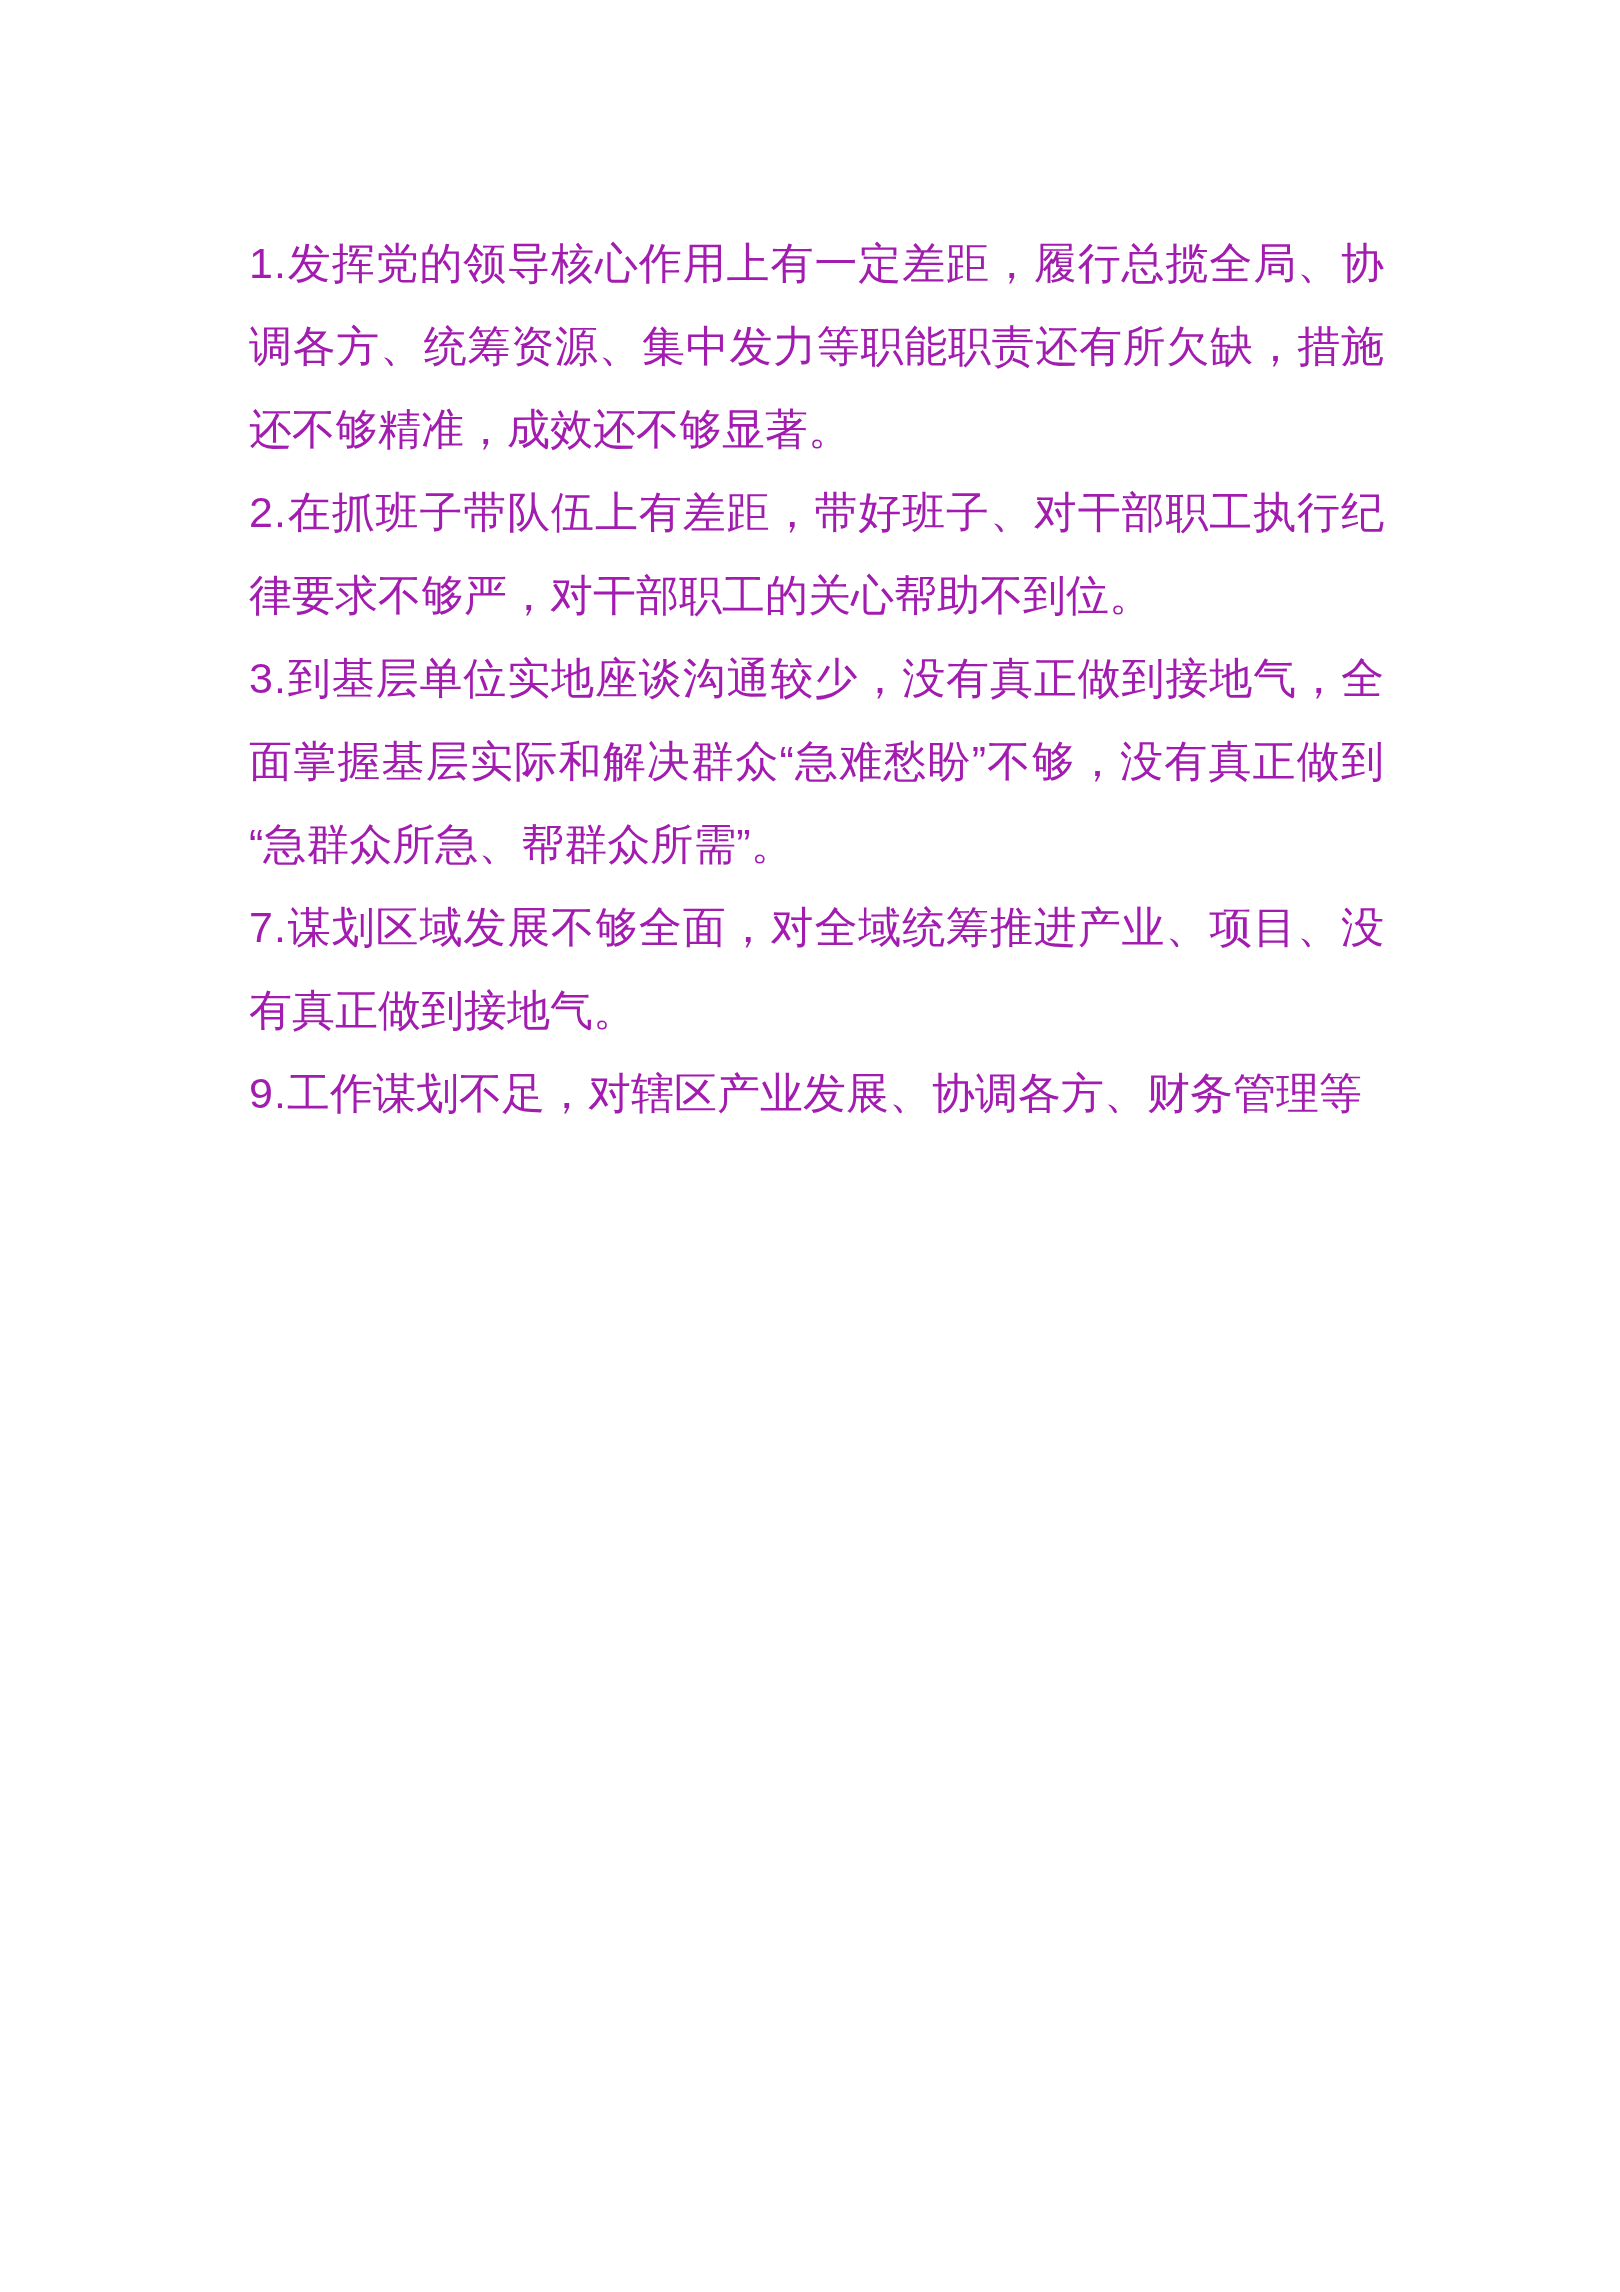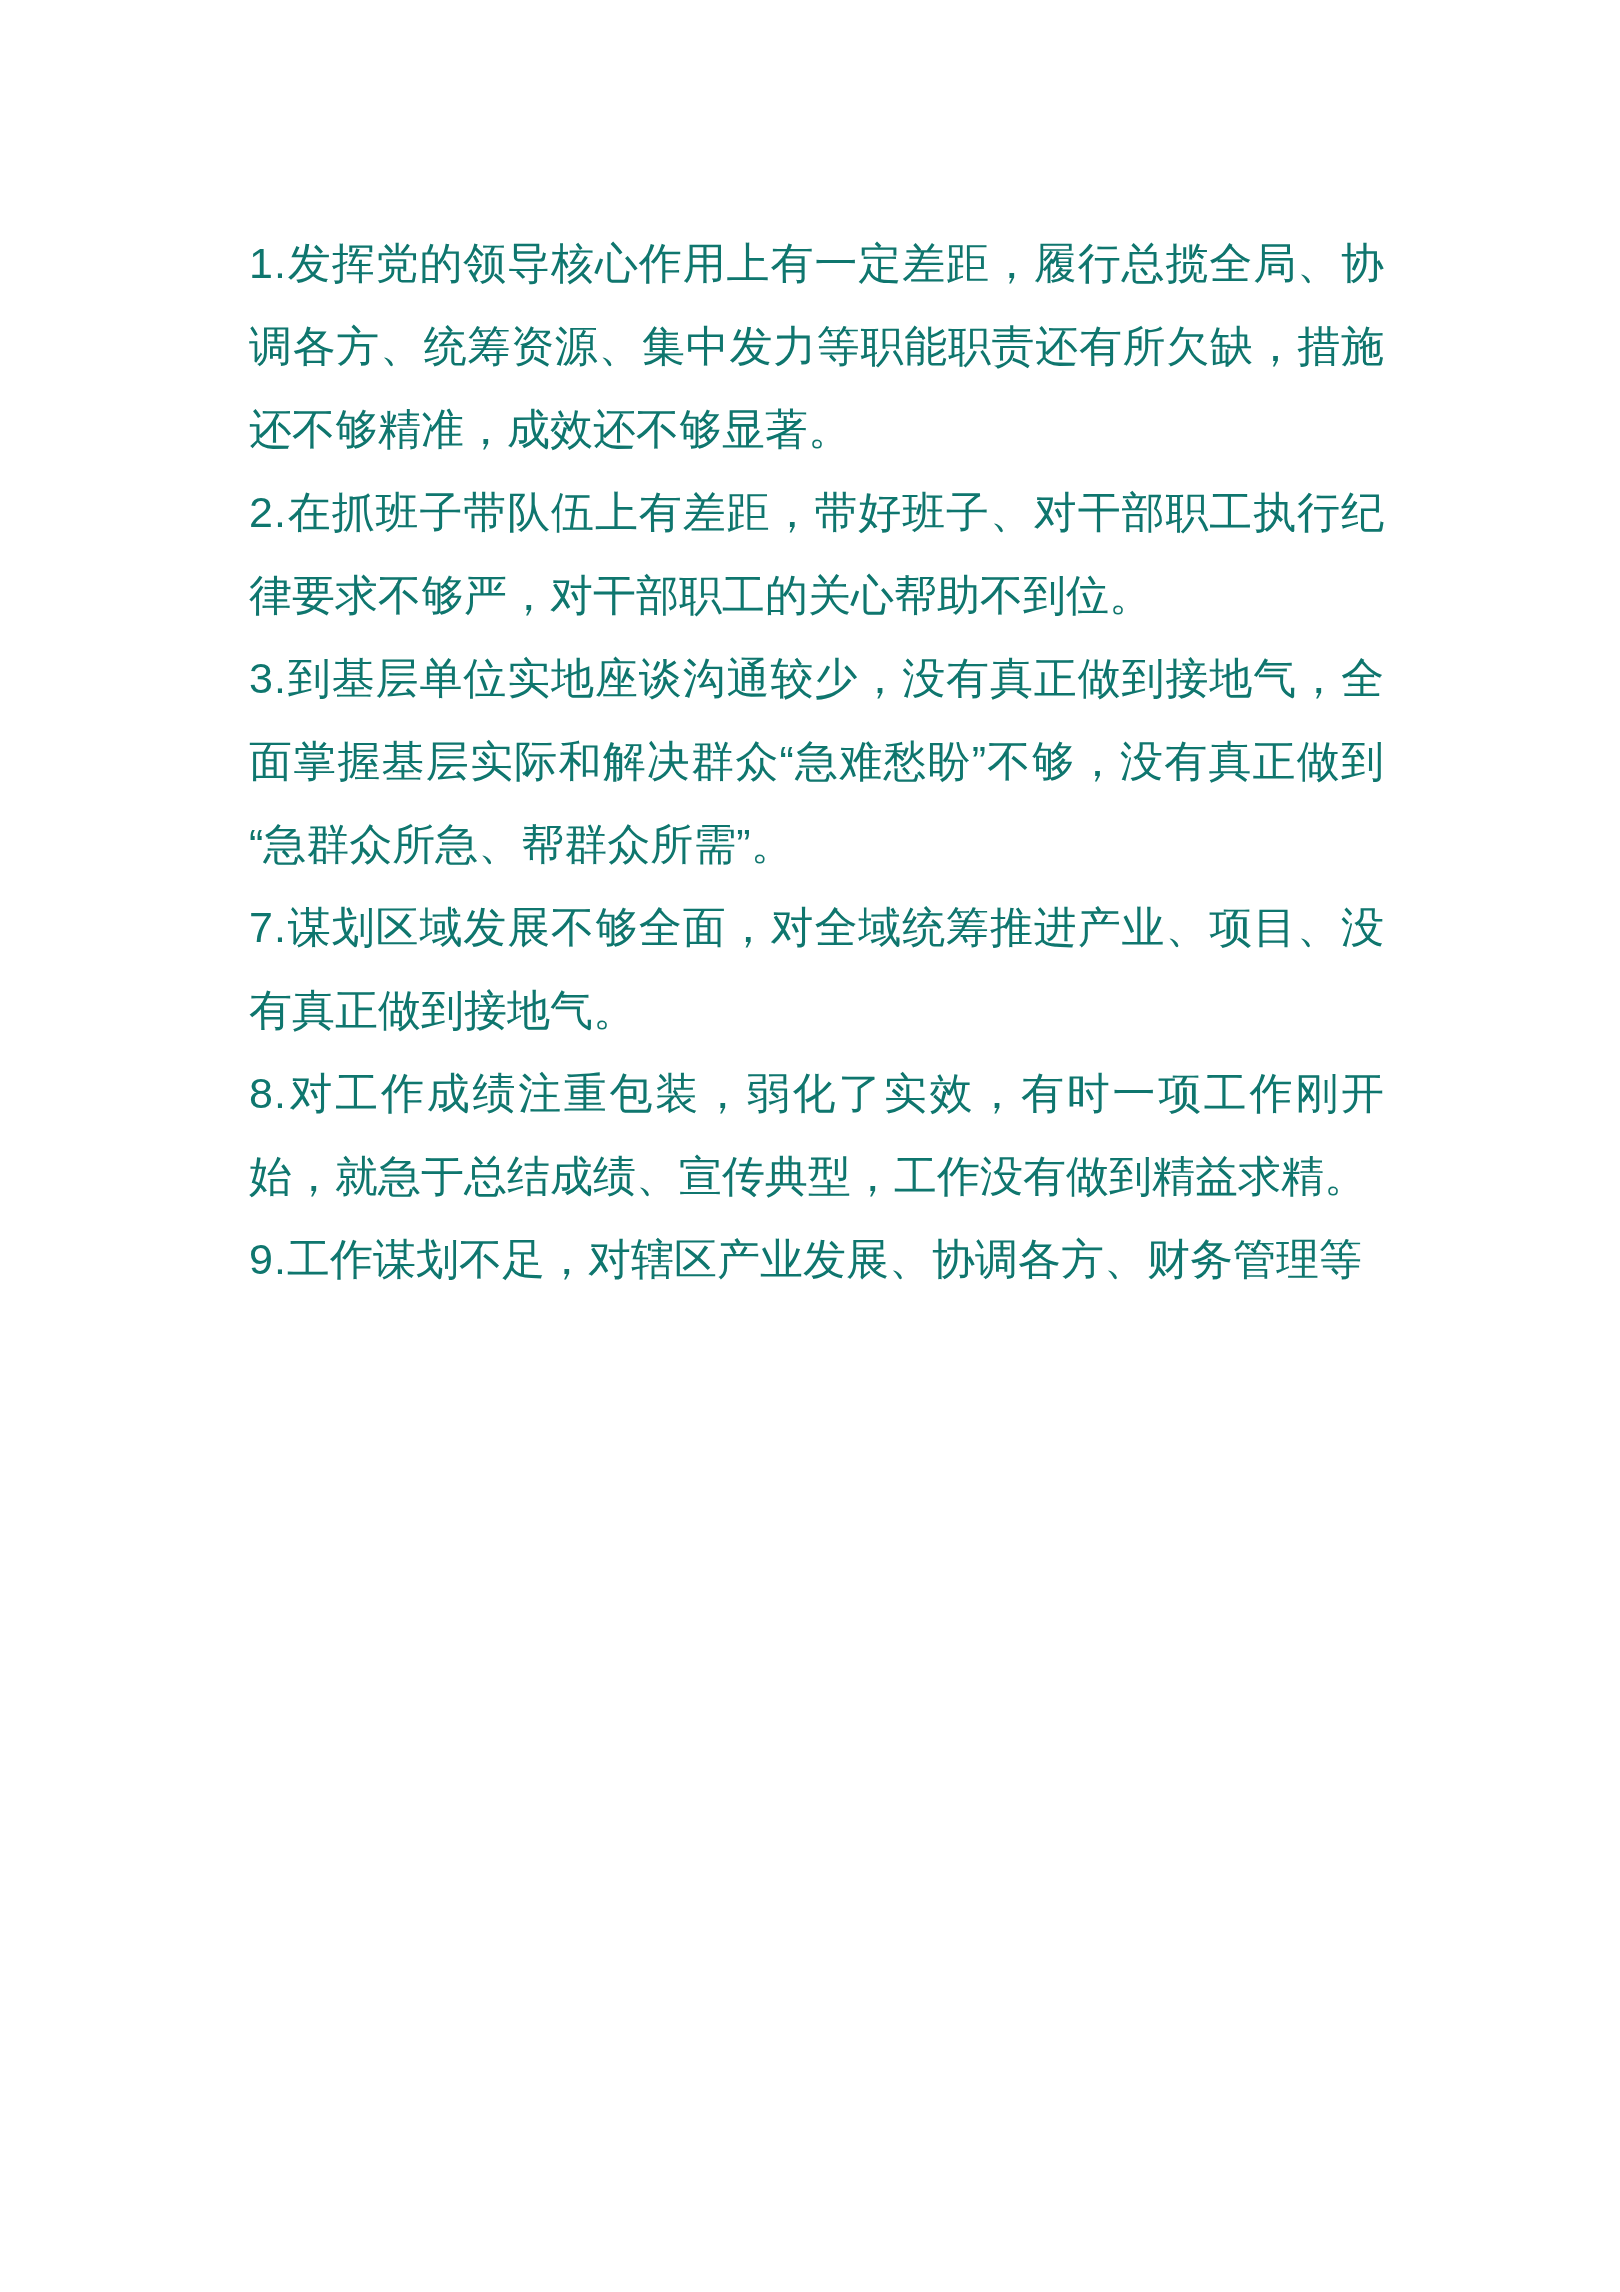--- a/index.html
+++ b/index.html
@@ -11,21 +11,21 @@
     position: relative;
     width: 1620px;
     height: 2293px;
     background: #ffffff;
     box-sizing: border-box;
     padding: 222px 236px 0 249px;
     overflow: hidden;
     font-family: "Liberation Sans", "DejaVu Sans", sans-serif;
     font-size: 43px;
     line-height: 83px;
-    color: #0f766e;
+    color: #a21caf;
     border-radius: 10px;
   }
   .para {
     margin: 0;
     padding: 0;
     text-align: justify;
     text-justify: inter-ideograph;
     word-break: break-all;
     overflow-wrap: break-word;
   }
@@ -42,18 +42,17 @@
 
   <p class="para"><span class="item-number">2.</span><span>在抓班子带队伍上有差距，带好班子、对干部职工执行纪律要求不够严，对干部职工的关心帮助不到位。</span></p>
 
   <p class="para"><span class="item-number">3.</span><span>到基层单位实地座谈沟通较少，没有真正做到接地气，全面掌握基层实际和解决群众“急难愁盼”不够，没有真正做到“急群众所急、帮群众所需”。</span></p>
 
 
 
 
   <p class="para"><span class="item-number">7.</span><span>谋划区域发展不够全面，对全域统筹推进产业、项目、没有真正做到接地气。</span></p>
 
-  <p class="para"><span class="item-number">8.</span><span>对工作成绩注重包装，弱化了实效，有时一项工作刚开始，就急于总结成绩、宣传典型，工作没有做到精益求精。</span></p>
 
   <p class="para"><span class="item-number">9.</span><span>工作谋划不足，对辖区产业发展、协调各方、财务管理等</span></p>
 
 </div>
 
 
 </body></html>

